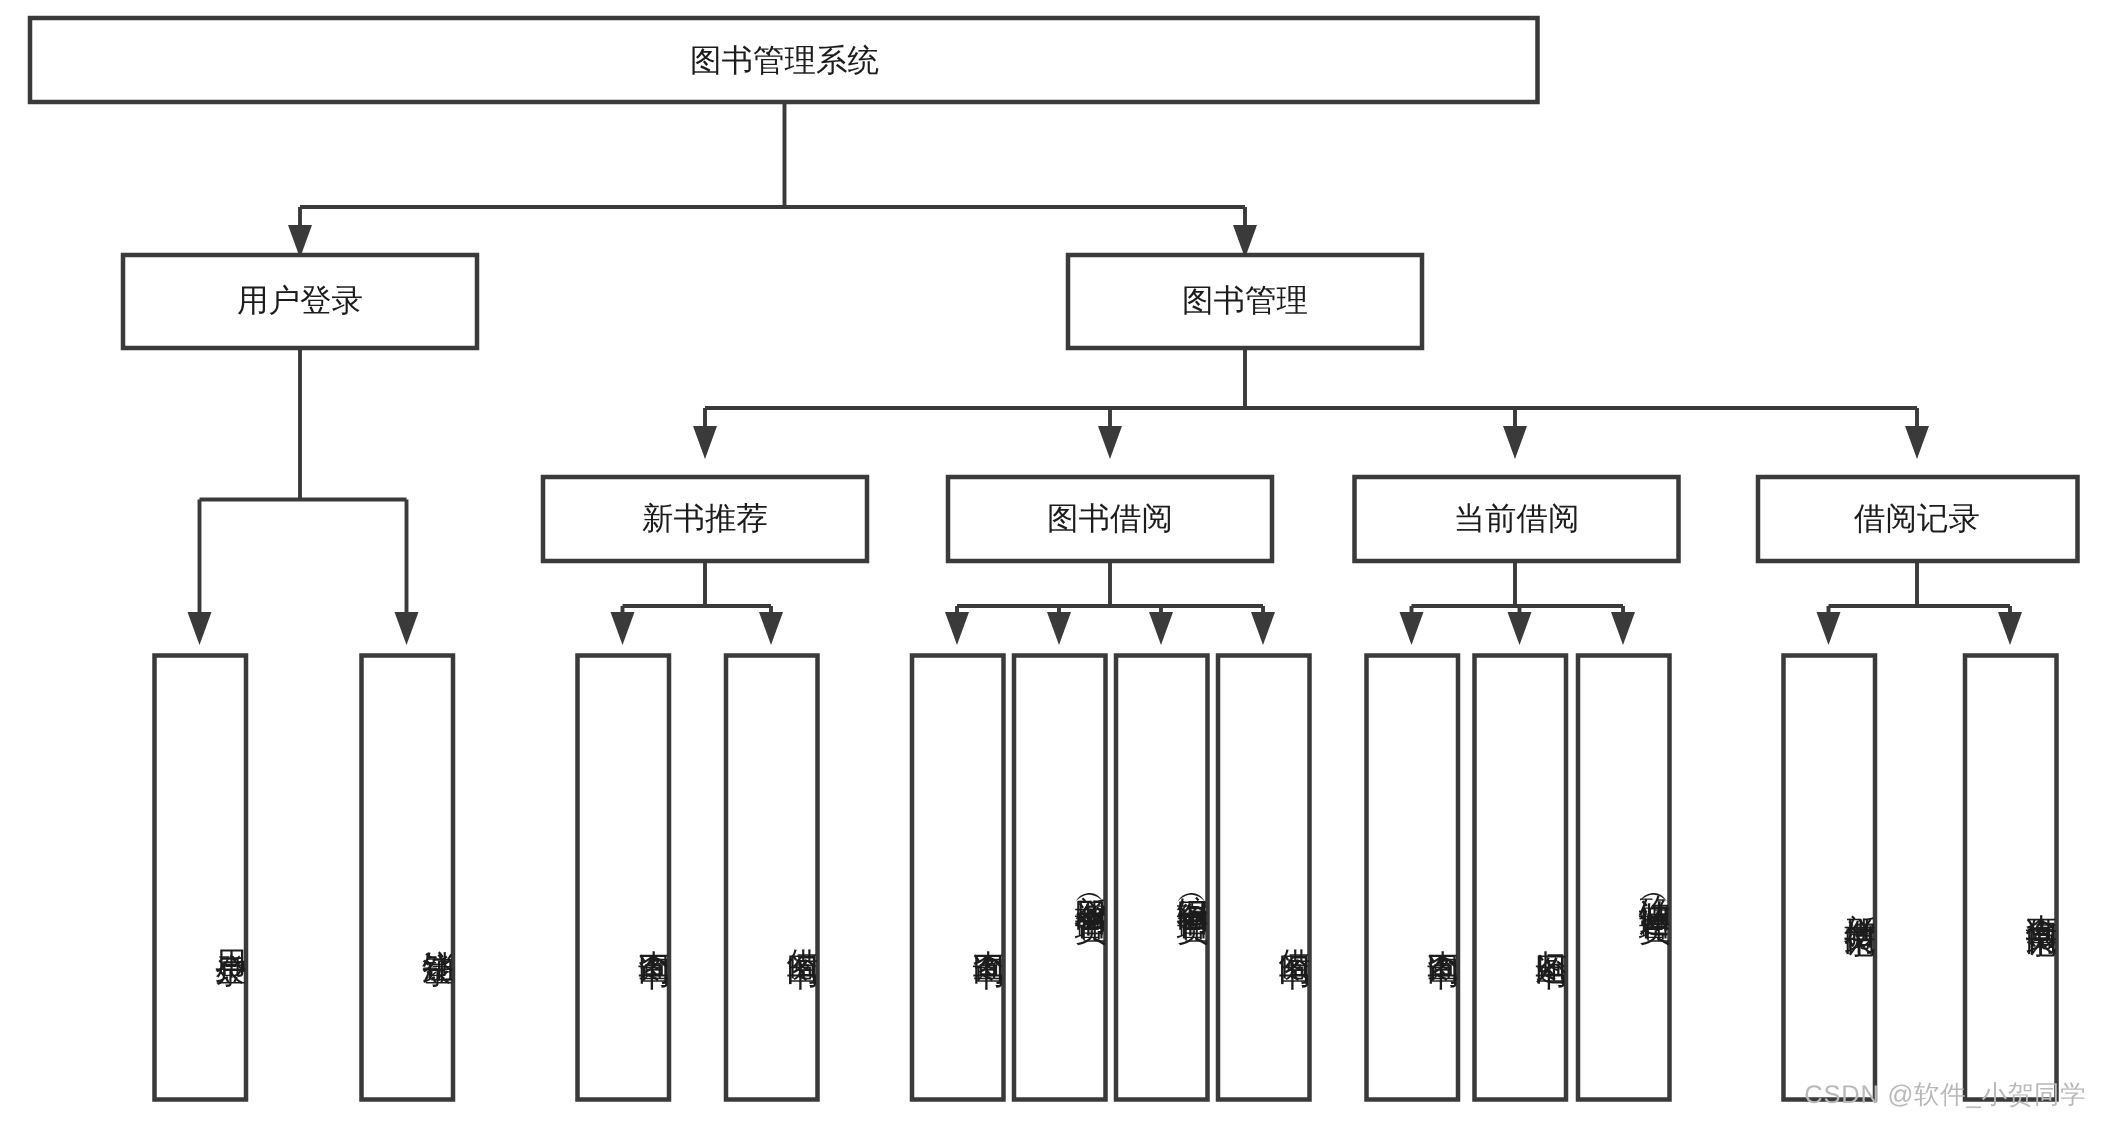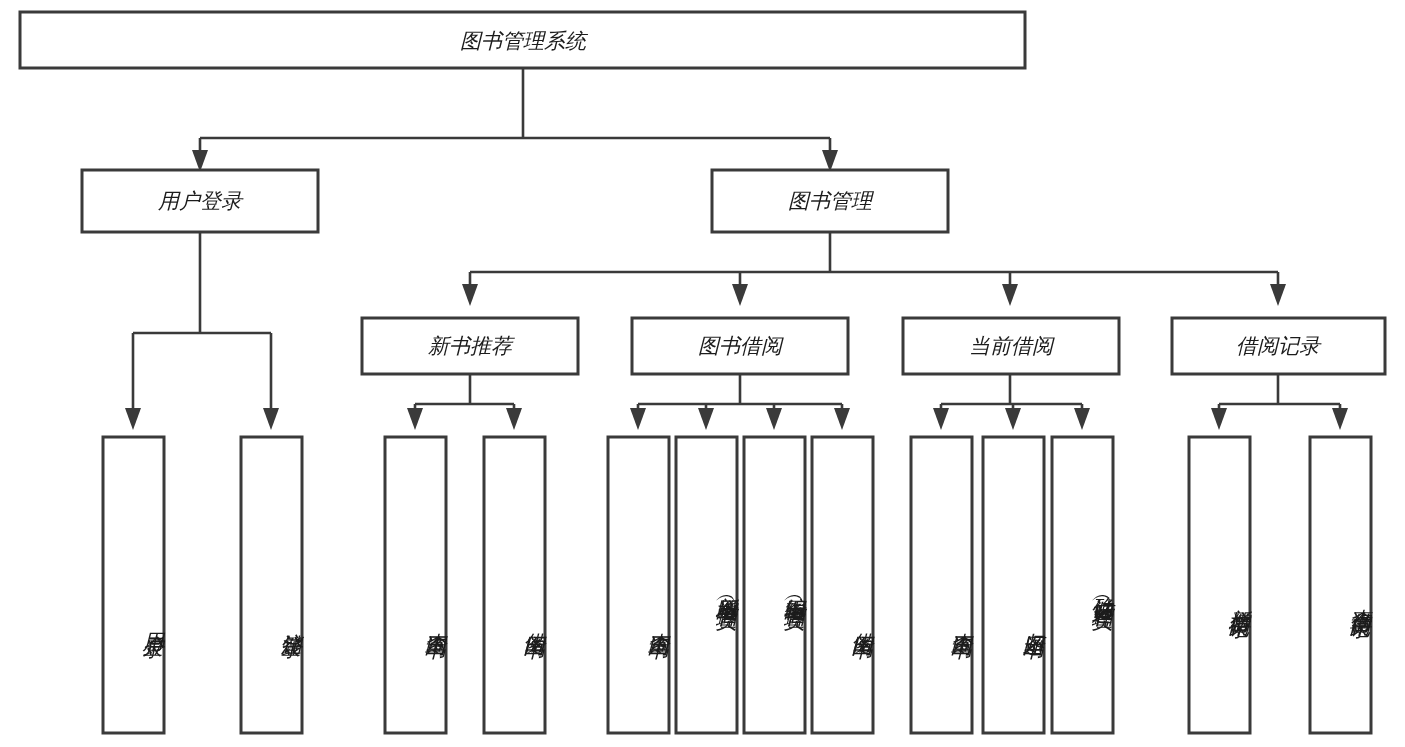--- a/index.html
+++ b/index.html
@@ -12,21 +12,20 @@
     height: 747px;
     font-family: "Liberation Sans", "DejaVu Sans", sans-serif;
     overflow: hidden;
     position: relative;
   }
   #diagram-root {
     position: relative;
     width: 1405px;
     height: 747px;
     background: #ffffff;
-    font-style: italic;
   }
   svg.diagram-canvas {
     position: absolute;
     top: 0;
     left: 0;
     width: 1405px;
     height: 747px;
     display: block;
   }
   .node-box {
@@ -204,14 +203,15 @@
   <div class="leaf-label" style="left:911px; top:507px; width:61px; height:226px;">查询图书</div>
 
   <div class="leaf-label" style="left:983px; top:507px; width:61px; height:226px;">归还图书</div>
 
   <div class="leaf-label" style="left:1052px; top:444px; width:61px; height:289px;">确认归还（管理员）</div>
 
   <div class="leaf-label" style="left:1189px; top:463px; width:61px; height:270px;">新增借阅记录</div>
 
   <div class="leaf-label" style="left:1310px; top:463px; width:61px; height:270px;">查询借阅记录</div>
 
+  <div class="watermark">CSDN @软件_小贺同学</div>
 
 </div>
 
 </body></html>

